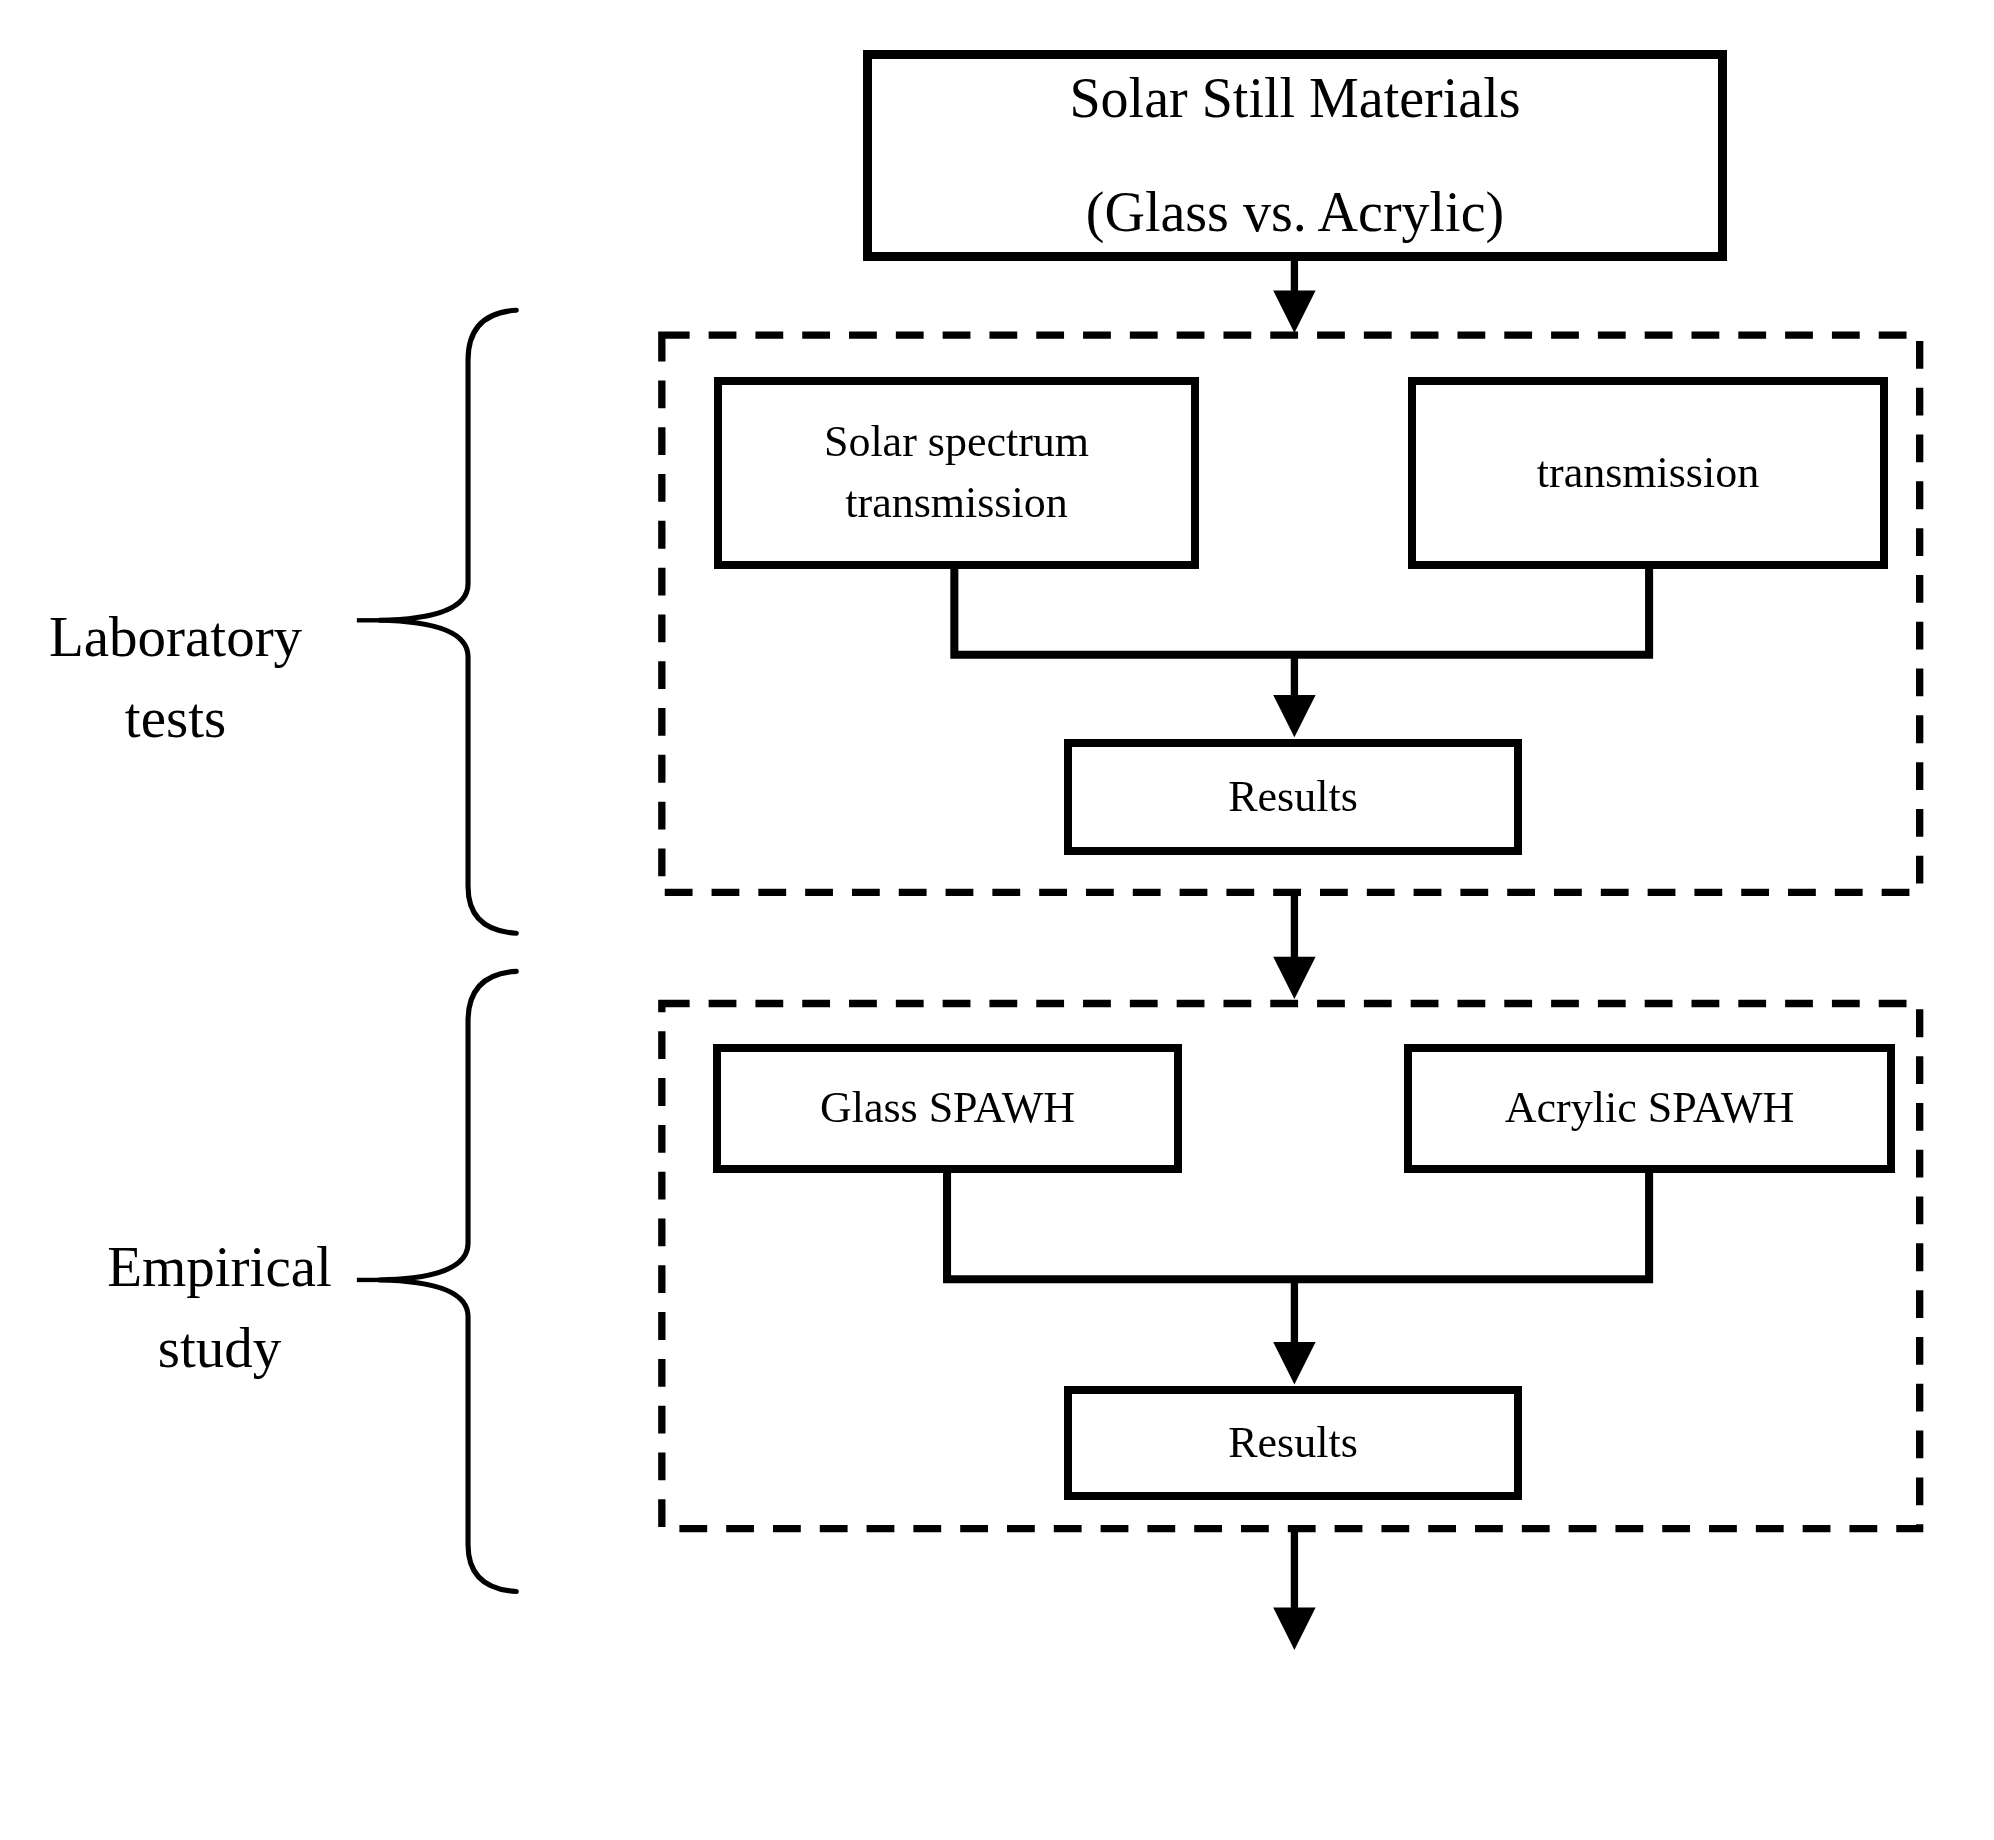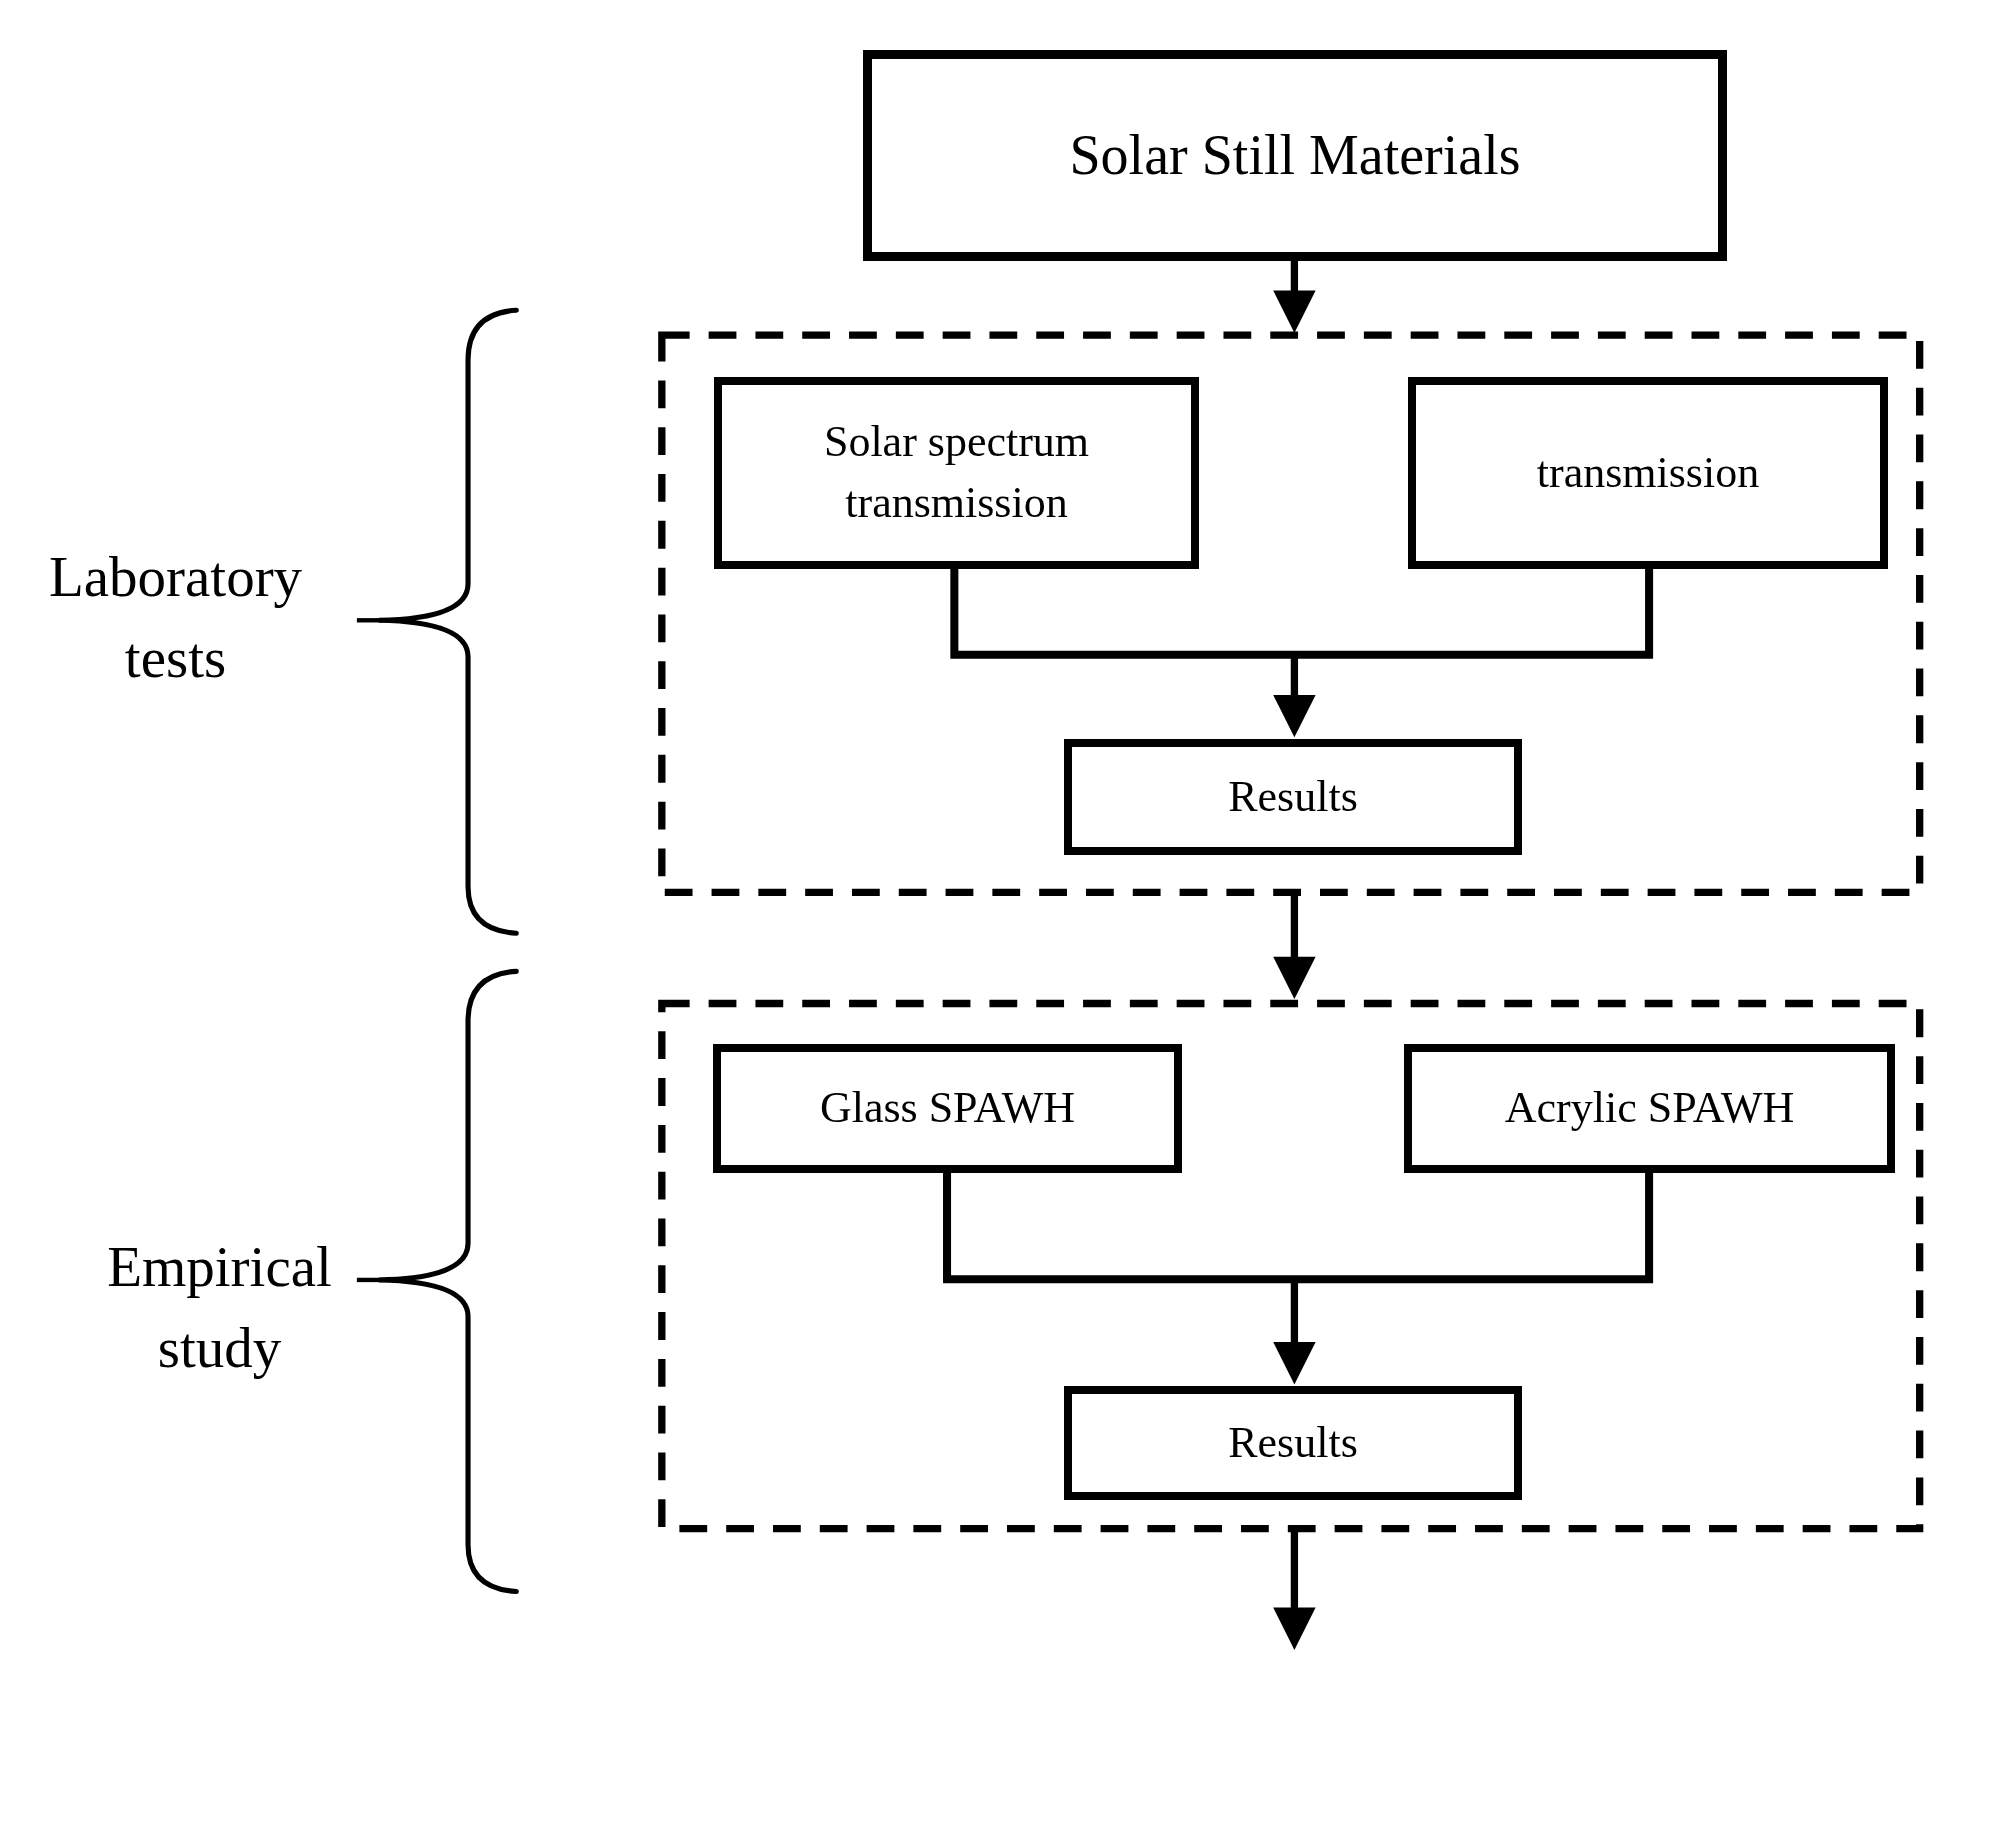--- a/index.html
+++ b/index.html
@@ -44,21 +44,21 @@
   #acrylic-box      { left: 1404px; top: 1044px; width: 491px;  height: 129px; }
   #results-emp      { left: 1064px; top: 1386px; width: 458px;  height: 114px; }
   #conclusions-box  { left: 777px; top: 1651px; width: 1024px; height: 159px; border-width: 9.5px; font-size: 56px; }
   .side-label {
     position: absolute;
     text-align: center;
     font-size: 57px;
     line-height: 81px;
     color: #000000;
   }
-  #lab-label { left: 22px; top: 536px;  width: 307px; text-align: center; }
+  #lab-label { left: 22px; top: 596px;  width: 307px; text-align: center; }
   #emp-label { left: 66px; top: 1226px; width: 307px; }
 </style>
 </head>
 <body>
 
 <div class="canvas">
 
   <svg class="overlay" width="1995" height="1841" viewBox="0 0 2728 2517">
     <g stroke="#000000" fill="none">
 
@@ -85,20 +85,21 @@
       <path d="M706,424 Q640,428 640,492 L640,798 Q640,846 518,848 Q640,850 640,898 L640,1212 Q640,1272 706,1276" stroke-width="7" stroke-linecap="round"></path>
       <path d="M706,1328 Q640,1332 640,1396 L640,1700 Q640,1748 518,1750 Q640,1752 640,1800 L640,2112 Q640,2172 706,2176" stroke-width="7" stroke-linecap="round"></path>
 
       <path d="M488,848 H524" stroke-width="6"></path>
       <path d="M488,1750 H524" stroke-width="6"></path>
     </g>
   </svg>
 
   <div class="box" id="title-box">
     <span>Solar Still Materials</span>
+    <span>(Glass vs. Acrylic)</span>
   </div>
 
   <div class="side-label" id="lab-label">
     <span>Laboratory</span>
     <span>tests</span>
   </div>
 
   <div class="box" id="spectrum-box">
     <span>Solar spectrum</span>
     <span>transmission</span>

